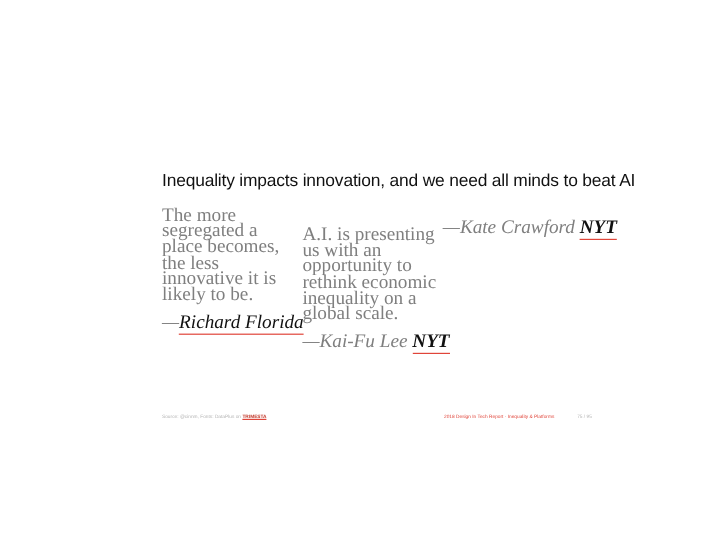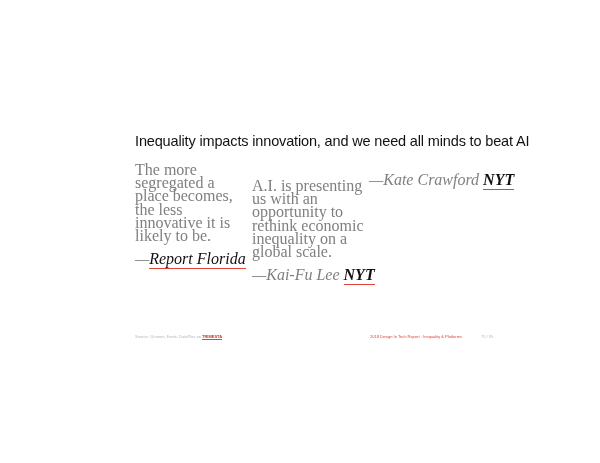--- a/index.html
+++ b/index.html
@@ -9,21 +9,21 @@
     }
     body {
       width: 600px;
       height: 463px;
       position: relative;
       overflow: hidden;
     }
     .slide {
       position: absolute;
       left: 0;
-      top: 8px;
+      top: 18px;
       width: 600px;
       height: 439px;
       background: #ffffff;
     }
     .title {
       position: absolute;
       left: 135px;
       top: 124px;
       width: 360px;
       font-family: "Liberation Sans", sans-serif;
@@ -101,21 +101,21 @@
   </style>
 </head>
 <body>
 
 <div class="slide">
   <div class="title">Inequality impacts innovation, and we need all minds to beat AI</div>
 
   <div class="col c1">
     <p class="quote">The more segregated a place becomes, the less innovative it is likely to be.</p>
     <div class="attrib">
-      <span>—</span><a class="link">Report Florida</a>
+      <span>—</span><a class="link">Richard Florida</a>
     </div>
   </div>
 
   <div class="col c2">
     <p class="quote">A.I. is presenting us with an opportunity to rethink economic inequality on a global scale.</p>
     <div class="attrib">
       <span>—</span><span>Kai-Fu Lee</span>
       <a class="link bold">NYT</a>
     </div>
   </div>

